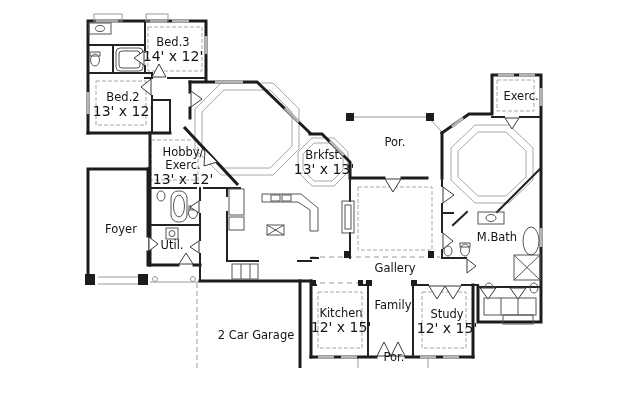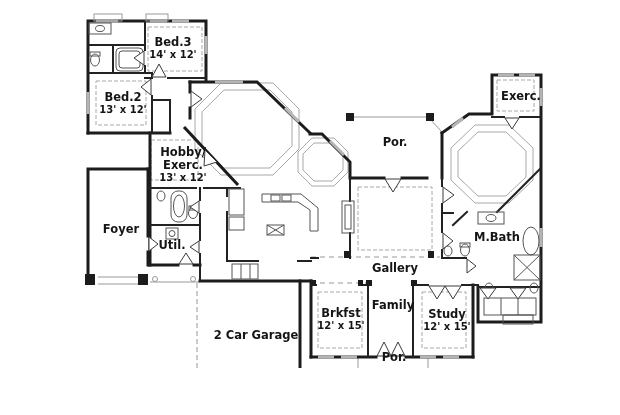--- a/index.html
+++ b/index.html
@@ -1,22 +1,22 @@
 <!DOCTYPE html>
 <html><head>
 <meta charset="utf-8">
 <style>
   html,body{margin:0;padding:0;background:#fff;}
   #stage{position:relative;width:620px;height:368px;background:#ffffff;overflow:hidden;
-         font-family:"DejaVu Sans","Liberation Sans",sans-serif;font-weight:bold;}
+         font-family:"DejaVu Sans","Liberation Sans",sans-serif;}
   #plan-svg{position:absolute;left:0;top:0;}
   .lbl{position:absolute;transform:translateX(-50%);text-align:center;color:#151515;
        line-height:1.12;white-space:nowrap;}
   .nm{font-size:11.5px;}
-  .dm{font-size:10px;}
+  .dm{font-size:14px;}
 </style>
 </head>
 <body>
 
 <div id="stage">
 
   <svg id="plan-svg" width="620" height="415" viewBox="0 0 620 415">
 
     <g stroke="#a8a8a8" stroke-width="1" fill="none">
       <polygon points="221,83 273,83 299,109 299,149 273,175 221,175 195,149 195,109"></polygon>
@@ -213,37 +213,41 @@
     <div class="nm">Hobby/</div>
     <div class="nm">Exerc.</div>
     <div class="dm">13' x 12'</div>
   </div>
   <div class="lbl" style="left:521px;top:90px">
     <div class="nm">Exerc.</div>
   </div>
   <div class="lbl" style="left:395px;top:136px">
     <div class="nm">Por.</div>
   </div>
+  <div class="lbl" style="left:324px;top:149px">
+    <div class="nm">Brkfst.</div>
+    <div class="dm">13' x 13'</div>
+  </div>
   <div class="lbl" style="left:121px;top:223px">
     <div class="nm">Foyer</div>
   </div>
   <div class="lbl" style="left:172px;top:239px">
     <div class="nm">Util.</div>
   </div>
   <div class="lbl" style="left:497px;top:231px">
     <div class="nm">M.Bath</div>
   </div>
   <div class="lbl" style="left:395px;top:262px">
     <div class="nm">Gallery</div>
   </div>
   <div class="lbl" style="left:256px;top:329px">
     <div class="nm">2 Car Garage</div>
   </div>
   <div class="lbl" style="left:341px;top:307px">
-    <div class="nm">Brkfst</div>
+    <div class="nm">Kitchen</div>
     <div class="dm">12' x 15'</div>
   </div>
   <div class="lbl" style="left:393px;top:299px">
     <div class="nm">Family</div>
   </div>
   <div class="lbl" style="left:447px;top:308px">
     <div class="nm">Study</div>
     <div class="dm">12' x 15'</div>
   </div>
   <div class="lbl" style="left:394px;top:351px">

